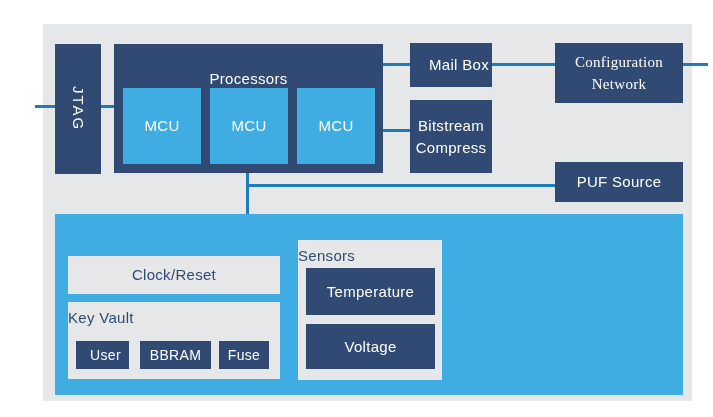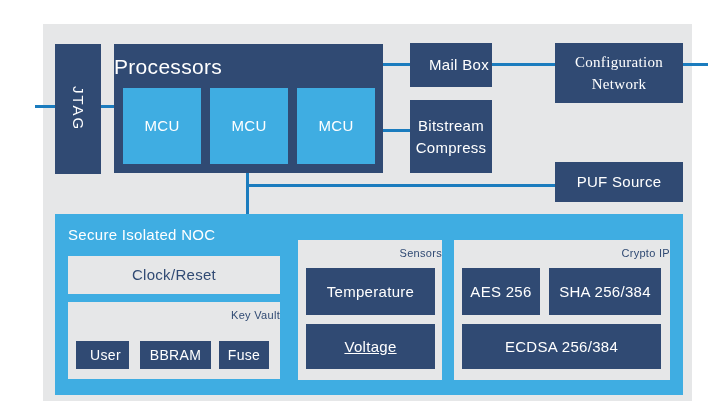--- a/index.html
+++ b/index.html
@@ -24,45 +24,45 @@
        text-align:center;font-size:15px;letter-spacing:.3px;line-height:22px;}
 
   
   .h-line{position:absolute;height:3px;background:var(--line);}
   .v-line{position:absolute;width:3px;background:var(--line);}
 
   
   .jtag{left:55px;top:44px;width:46px;height:130px;}
   .jtag span{writing-mode:vertical-rl;text-orientation:mixed;letter-spacing:2px;}
   .processors{left:114px;top:44px;width:269px;height:129px;display:block;}
-  .processors-title{position:absolute;left:0;top:12px;width:100%;text-align:left;
-      color:var(--white);font-size:21px;letter-spacing:.3px;}
+  .processors-title{position:absolute;left:0;top:24px;width:100%;text-align:center;
+      color:var(--white);font-size:15px;letter-spacing:.3px;}
   .mcu{top:88px;width:78px;height:76px;}
   .mcu1{left:123px;} .mcu2{left:210px;} .mcu3{left:297px;}
   .mailbox{left:410px;top:43px;width:82px;height:44px;padding-left:16px;}
   .bitstream{left:410px;top:100px;width:82px;height:73px;flex-direction:column;}
   .config{left:555px;top:43px;width:128px;height:60px;flex-direction:column;font-family:Liberation Serif, serif;}
   .puf{left:555px;top:162px;width:128px;height:40px;}
 
   
   .noc{position:absolute;left:55px;top:214px;width:628px;height:181px;background:var(--blue);}
   .noc-title{position:absolute;left:13px;top:12px;color:var(--white);font-size:15px;letter-spacing:.3px;}
   .clock{left:13px;top:42px;width:212px;height:38px;}
   .group{position:absolute;background:var(--gray);}
-  .group-title{position:absolute;left:0;top:7px;width:100%;text-align:right;
-      color:var(--navy);font-size:11px;letter-spacing:.3px;}
+  .group-title{position:absolute;left:0;top:7px;width:100%;text-align:left;
+      color:var(--navy);font-size:15px;letter-spacing:.3px;}
   .keyvault{left:13px;top:88px;width:212px;height:77px;}
   .kv-item{top:39px;height:28px;font-size:14px;}
   .kv-user{left:8px;width:53px;padding-left:6px;}
   .kv-bbram{left:72px;width:71px;}
   .kv-fuse{left:151px;width:50px;justify-content:center;}
   .sensors{left:243px;top:26px;width:144px;height:140px;}
   .sn-item{left:8px;width:129px;}
   .sn-temp{top:28px;height:47px;}
-  .sn-volt{top:84px;height:45px;text-decoration:underline;}
+  .sn-volt{top:84px;height:45px;}
   .crypto{left:399px;top:26px;width:216px;height:140px;}
   .cr-aes{left:8px;top:28px;width:78px;height:47px;}
   .cr-sha{left:95px;top:28px;width:112px;height:47px;}
   .cr-ecdsa{left:8px;top:84px;width:199px;height:45px;}
 </style>
 </head>
 <body>
 
 <div id="stage">
   <div class="panel"></div>
@@ -105,21 +105,20 @@
   <div class="box navy config">
     <span>Configuration</span>
     <span>Network</span>
   </div>
 
   <div class="box navy puf">
     <span>PUF Source</span>
   </div>
 
   <div class="noc">
-    <div class="noc-title">Secure Isolated NOC</div>
 
     <div class="box graybox clock">
       <span>Clock/Reset</span>
     </div>
 
     <div class="group keyvault">
       <div class="group-title">Key Vault</div>
       <div class="box navy kv-item kv-user">
         <span>User</span>
       </div>
@@ -134,26 +133,14 @@
     <div class="group sensors">
       <div class="group-title">Sensors</div>
       <div class="box navy sn-item sn-temp">
         <span>Temperature</span>
       </div>
       <div class="box navy sn-item sn-volt">
         <span>Voltage</span>
       </div>
     </div>
 
-    <div class="group crypto">
-      <div class="group-title">Crypto IP</div>
-      <div class="box navy cr-aes">
-        <span>AES 256</span>
-      </div>
-      <div class="box navy cr-sha">
-        <span>SHA 256/384</span>
-      </div>
-      <div class="box navy cr-ecdsa">
-        <span>ECDSA 256/384</span>
-      </div>
-    </div>
   </div>
 </div>
 
 </body></html>

